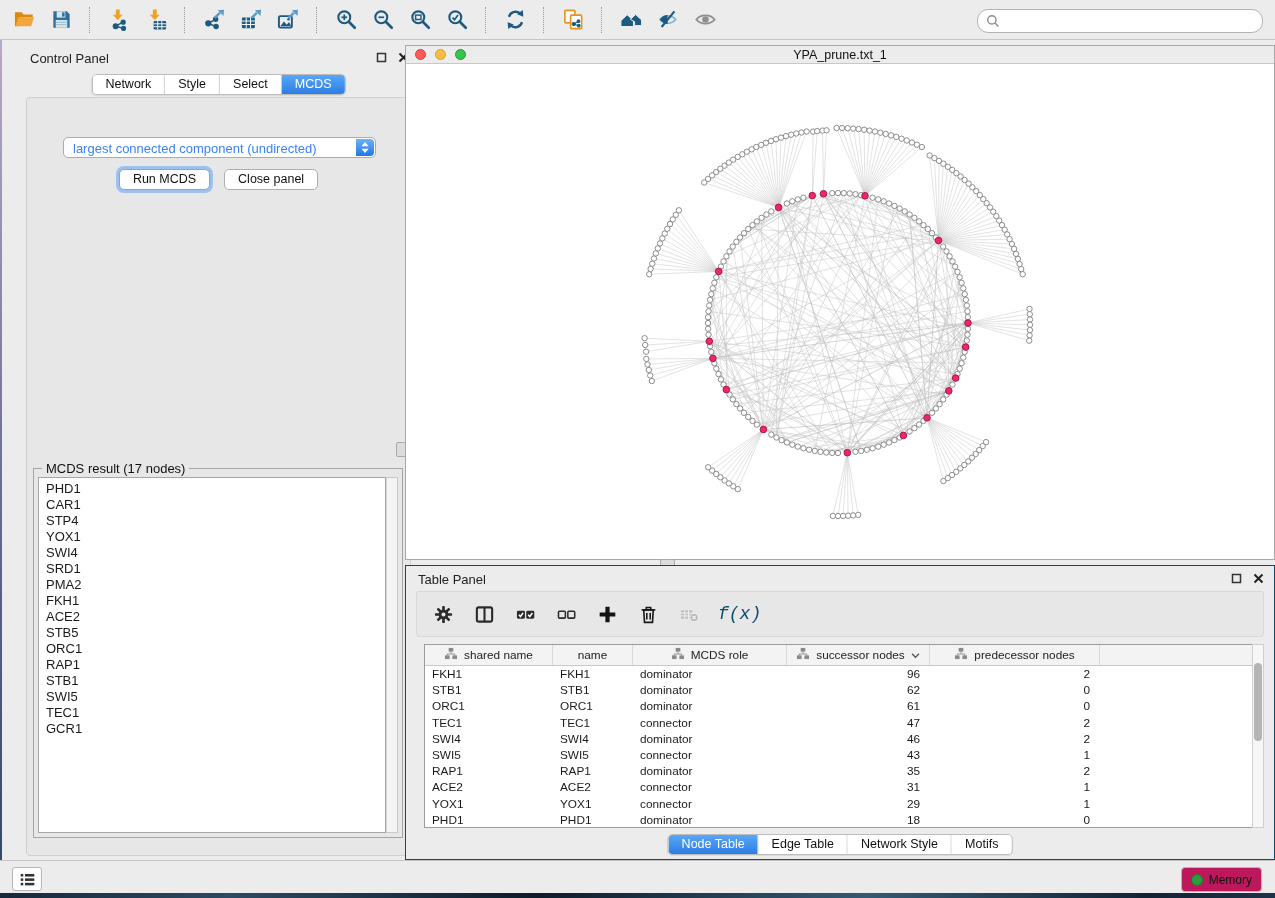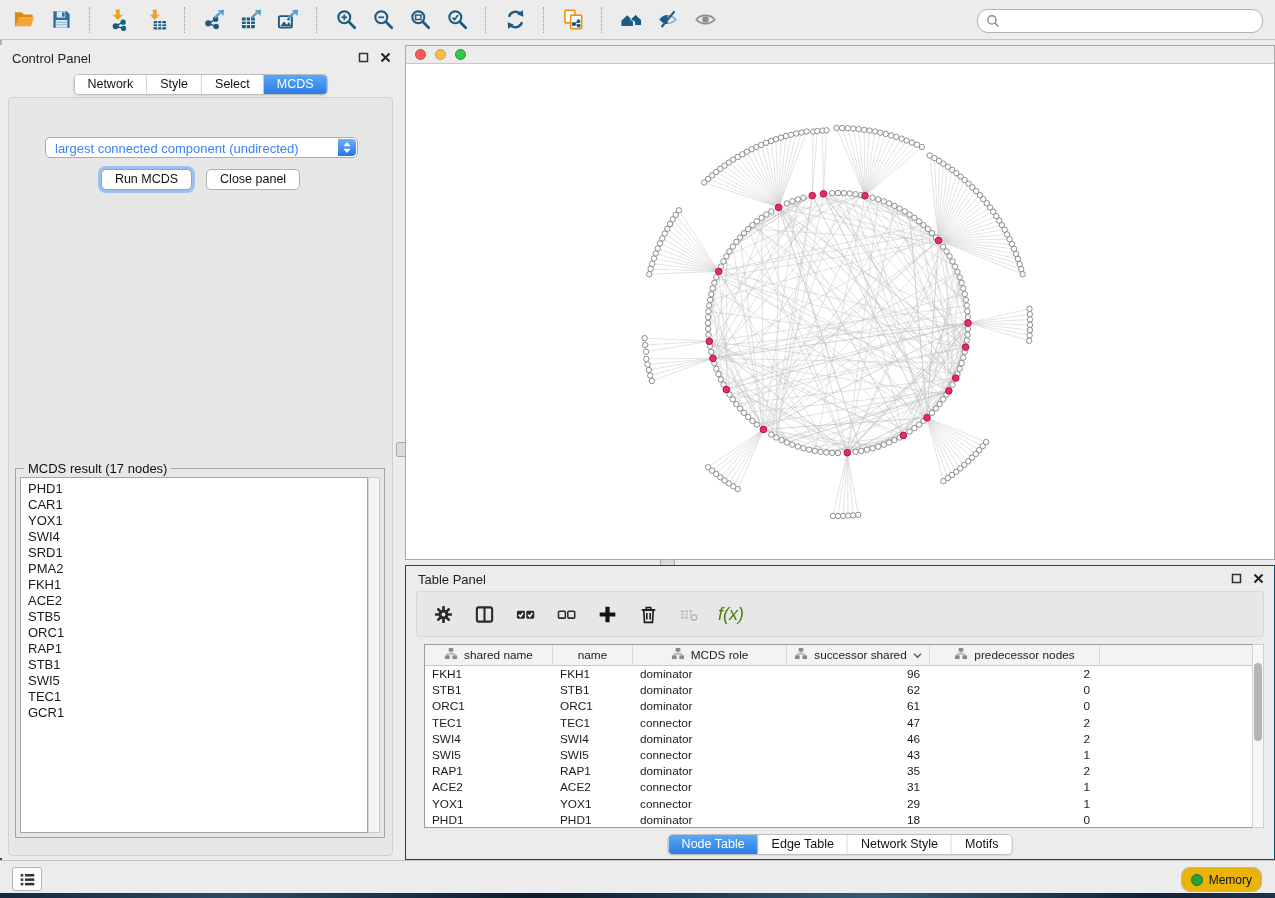--- a/index.html
+++ b/index.html
@@ -13,21 +13,21 @@
   .tb-btn svg{width:23px;height:23px;}
   .tb-sep{width:1px;height:26px;border-left:1px dotted #9a9a9a;margin:0 7px;}
   .searchbox{position:absolute;right:12px;top:9px;width:284px;height:22px;background:#fff;
              border:1px solid #b3b3b3;border-radius:11px;}
   .searchbox .s-icon{position:absolute;left:8px;top:4px;width:14px;height:14px;}
   .searchbox input{position:absolute;left:26px;top:1px;width:250px;height:18px;border:none;outline:none;
                    background:transparent;font-family:"Liberation Sans",sans-serif;font-size:12px;}
   .left-edge{position:absolute;left:0;top:40px;width:2px;bottom:5px;
              background:linear-gradient(180deg,#b9a9c6,#8d86ae 30%,#55618c 65%,#2f4769);}
   
-  .control-panel{position:absolute;left:0;top:45px;width:401px;height:813px;background:#ececec;}
+  .control-panel{position:absolute;left:18px;top:45px;width:401px;height:813px;background:#ececec;}
   .panel-header{position:absolute;left:0;top:4px;width:100%;height:20px;}
   .panel-title{position:absolute;left:12px;top:2px;font-size:13px;color:#222;}
   .panel-icons{position:absolute;right:10px;top:3px;display:flex;gap:11px;align-items:center;}
   .panel-icons svg{width:11px;height:11px;display:block;}
   .seg{display:inline-flex;border:1px solid #bcbcbc;border-radius:5px;overflow:hidden;background:#fff;
        box-shadow:0 1px 1px rgba(0,0,0,.08);}
   .seg .tab{padding:2px 13px;font-size:12.5px;line-height:15px;border-right:1px solid #cfcfcf;
             background:#fff;color:#111;white-space:nowrap;}
   .seg .tab:last-child{border-right:none;}
   .seg .tab.active{background:linear-gradient(#58a7f8,#2c7de4);color:#fff;}
@@ -68,43 +68,43 @@
   .net-canvas{position:relative;width:868px;height:495px;background:#fff;overflow:hidden;}
   
   .table-panel{position:absolute;left:405px;top:565px;width:868px;height:293px;border:1px solid #0c4a6e;
                background:#ececec;}
   .tp-toolbar{position:absolute;left:10px;right:10px;top:25px;height:46px;background:#e7e7e7;
               border:1px solid #d8d8d8;border-radius:3px;display:flex;align-items:center;padding:0 14px;
               gap:17px;box-sizing:border-box;}
   .tp-toolbar .tb-btn{width:24px;height:24px;}
   .tp-toolbar .tb-btn svg{width:21px;height:21px;}
   .tb-btn.disabled{opacity:.5;}
-  .fx{font-family:Liberation Sans, sans-serif;font-style:italic;font-size:18px;color:#4d7c0f;}
+  .fx{font-family:Liberation Mono, monospace;font-style:italic;font-size:18px;color:#0c4a6e;}
   .tp-table{position:absolute;left:18px;top:78px;width:828px;height:182px;background:#fff;
             border:1px solid #9c9c9c;box-sizing:content-box;font-size:11.8px;}
   .tp-hrow{display:grid;grid-template-columns:128px 80px 154px 143px 170px 1fr;height:20px;
            background:#f3f3f3;border-bottom:1px solid #c9c9c9;}
   .tp-hcell{display:flex;align-items:center;justify-content:center;gap:6px;border-right:1px solid #d9d9d9;
             color:#222;overflow:hidden;}
   .tp-hcell:last-child{border-right:none;}
   .tp-row{display:grid;grid-template-columns:128px 80px 154px 143px 170px 1fr;height:16.2px;}
   .tp-cell{display:flex;align-items:center;overflow:hidden;white-space:nowrap;}
   .tp-cell.text{padding-left:7px;}
   .tp-cell.num{justify-content:flex-end;padding-right:10px;}
   .tp-scroll{position:absolute;right:10px;top:78px;width:12px;height:184px;background:#f7f7f7;
              border:1px solid #cfcfcf;box-sizing:border-box;}
   .tp-thumb{position:absolute;left:1px;width:8px;top:18px;height:78px;background:#b5b5b5;border-radius:5px;}
   .tp-tabs{position:absolute;bottom:4px;left:50%;transform:translateX(-50%);}
   
   .statusbar{position:absolute;left:0;top:860px;width:100%;height:33px;background:#ececec;
              border-top:1px solid #c4c4c4;}
   .list-btn{position:absolute;left:12px;top:6px;width:28px;height:22px;background:#fdfdfd;
             border:1px solid #b5b5b5;border-radius:3px;display:flex;align-items:center;justify-content:center;}
-  .memory-btn{position:absolute;right:13px;top:6px;height:23px;background:#eab308;border:1px solid #b5b5b5;
-              border-radius:9px;display:flex;align-items:center;gap:6px;padding:0 9px;font-size:12px;color:#111;}
+  .memory-btn{position:absolute;right:13px;top:6px;height:23px;background:#be185d;border:1px solid #b5b5b5;
+              border-radius:4px;display:flex;align-items:center;gap:6px;padding:0 9px;font-size:12px;color:#111;}
   .mem-dot{width:12px;height:12px;border-radius:50%;background:#2a9e3b;border:1px solid #1d7c2b;box-sizing:border-box;}
   .wallpaper{position:absolute;left:0;bottom:0;width:100%;height:5px;
              background:linear-gradient(90deg,#16283b,#2c4a63 18%,#0e1c2b 42%,#355a74 68%,#122335 90%,#1d3348);}
 </style>
 </head>
 <body>
 
 <div class="app">
 
   <div class="toolbar">
@@ -311,20 +311,21 @@
       </div>
       <div class="cp-buttons">
         <button class="btn focus-ring">Run MCDS</button>
         <button class="btn">Close panel</button>
       </div>
       <div class="cp-fieldset">
         <span class="cp-legend">MCDS result (17 nodes)</span>
         <div class="cp-list">
             <div>PHD1</div>
             <div>CAR1</div>
+            <div>STP4</div>
             <div>YOX1</div>
             <div>SWI4</div>
             <div>SRD1</div>
             <div>PMA2</div>
             <div>FKH1</div>
             <div>ACE2</div>
             <div>STB5</div>
             <div>ORC1</div>
             <div>RAP1</div>
             <div>STB1</div>
@@ -339,20 +340,21 @@
 
   <div class="vsplit-knob"></div>
 
   <div class="net-frame">
     <div class="net-titlebar">
       <span class="lights">
         <span class="light red"></span>
         <span class="light yellow"></span>
         <span class="light green"></span>
       </span>
+      <div class="net-title">YPA_prune.txt_1</div>
     </div>
     <div class="net-canvas">
       <svg id="network-svg" width="868" height="495">
           <g>
             <line x1="561.9" y1="264.8" x2="312.7" y2="207.4" stroke="#c3c3c3" stroke-width="0.6" opacity="0.8"></line>
             <line x1="561.9" y1="264.8" x2="441.3" y2="388.7" stroke="#c3c3c3" stroke-width="0.6" opacity="0.8"></line>
             <line x1="561.9" y1="264.8" x2="542.8" y2="326.9" stroke="#c3c3c3" stroke-width="0.6" opacity="0.8"></line>
             <line x1="561.5" y1="270.7" x2="532.5" y2="176.5" stroke="#c3c3c3" stroke-width="0.6" opacity="0.8"></line>
             <line x1="561.5" y1="270.7" x2="521.0" y2="353.8" stroke="#c3c3c3" stroke-width="0.6" opacity="0.8"></line>
             <line x1="560.8" y1="276.5" x2="417.5" y2="129.8" stroke="#c3c3c3" stroke-width="0.6" opacity="0.8"></line>
@@ -1095,21 +1097,21 @@
           </div>
           <div class="tp-hcell">
             <span><svg viewBox="0 0 15 14" width="14" height="13">
                 <g fill="#8a8a8a">
                   <rect x="5" y="1" width="5" height="4"></rect>
                   <rect x="1" y="9" width="5" height="4"></rect>
                   <rect x="9" y="9" width="5" height="4"></rect>
                 </g>
                 <path d="M7.5 5v2M3.5 9V7.5h8V9" stroke="#8a8a8a" fill="none"></path>
               </svg></span>
-            <span>successor shared</span>
+            <span>successor nodes</span>
             <span><svg viewBox="0 0 10 8" width="9" height="7">
                 <path d="M1 2l4 4 4-4" stroke="#555" stroke-width="1.5" fill="none"></path>
               </svg></span>
           </div>
           <div class="tp-hcell">
             <span><svg viewBox="0 0 15 14" width="14" height="13">
                 <g fill="#8a8a8a">
                   <rect x="5" y="1" width="5" height="4"></rect>
                   <rect x="1" y="9" width="5" height="4"></rect>
                   <rect x="9" y="9" width="5" height="4"></rect>

